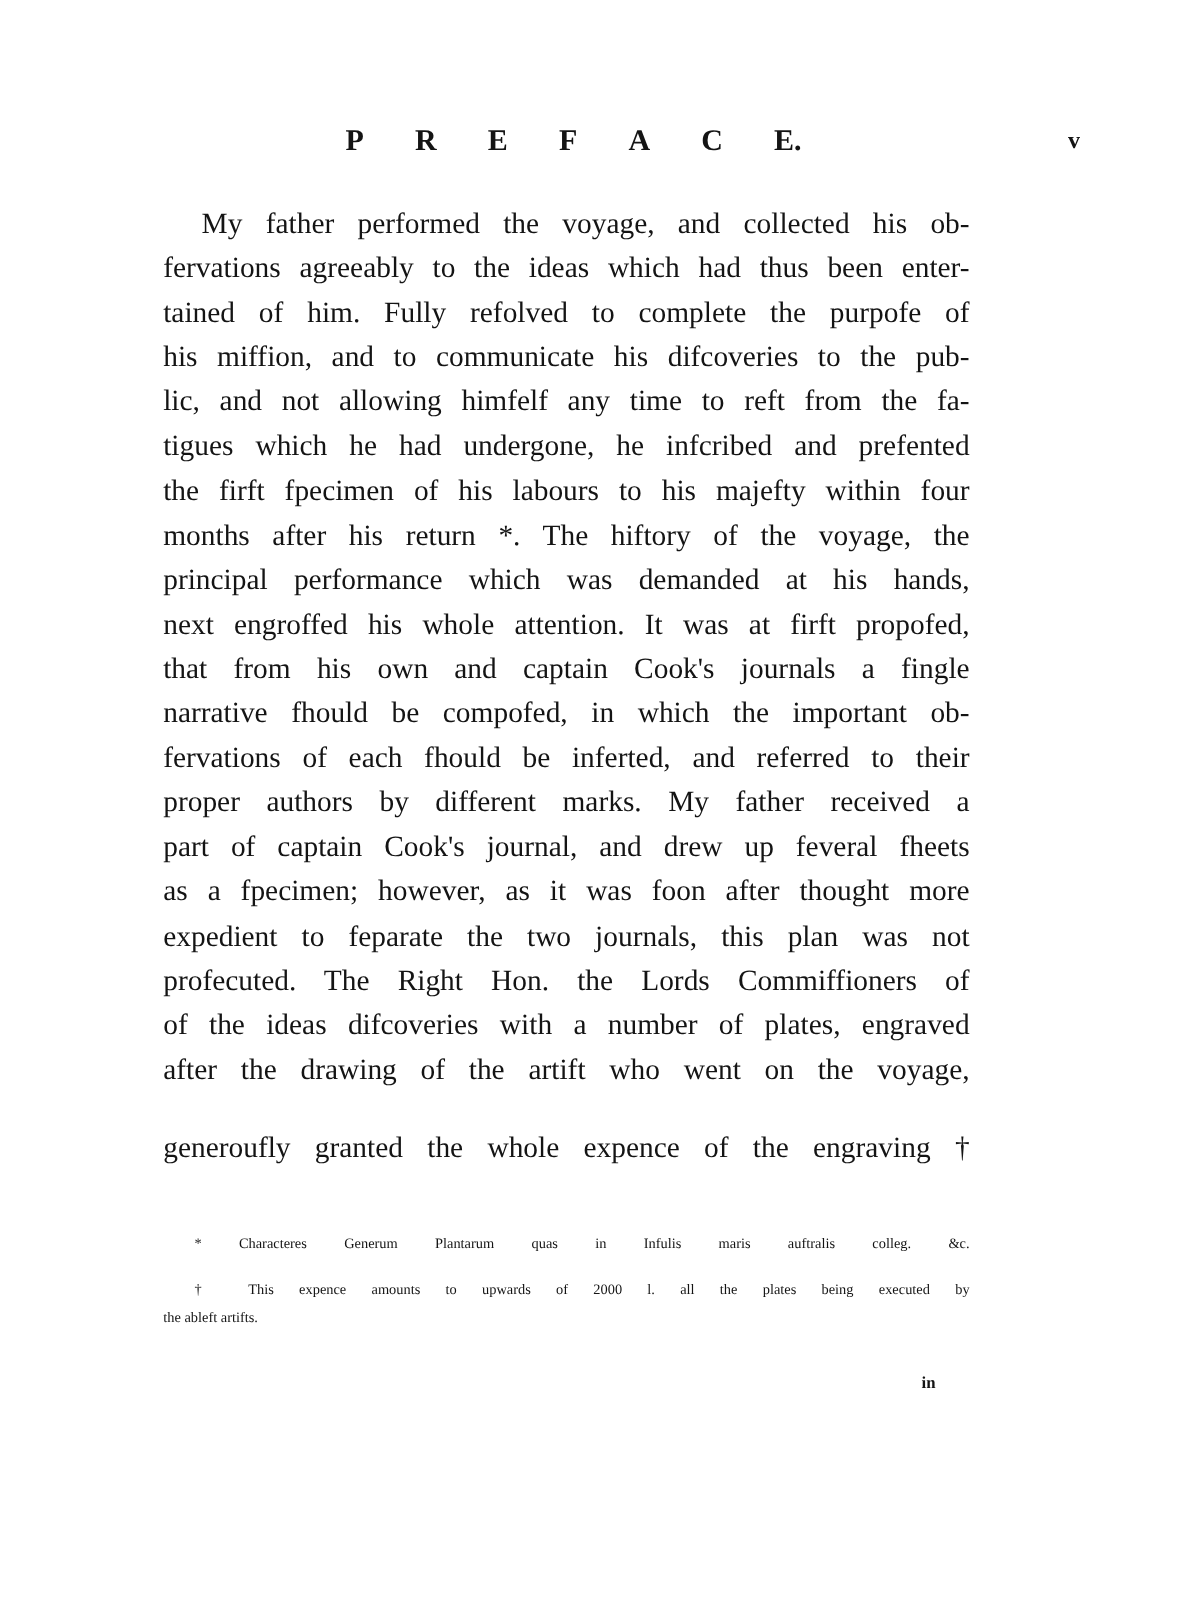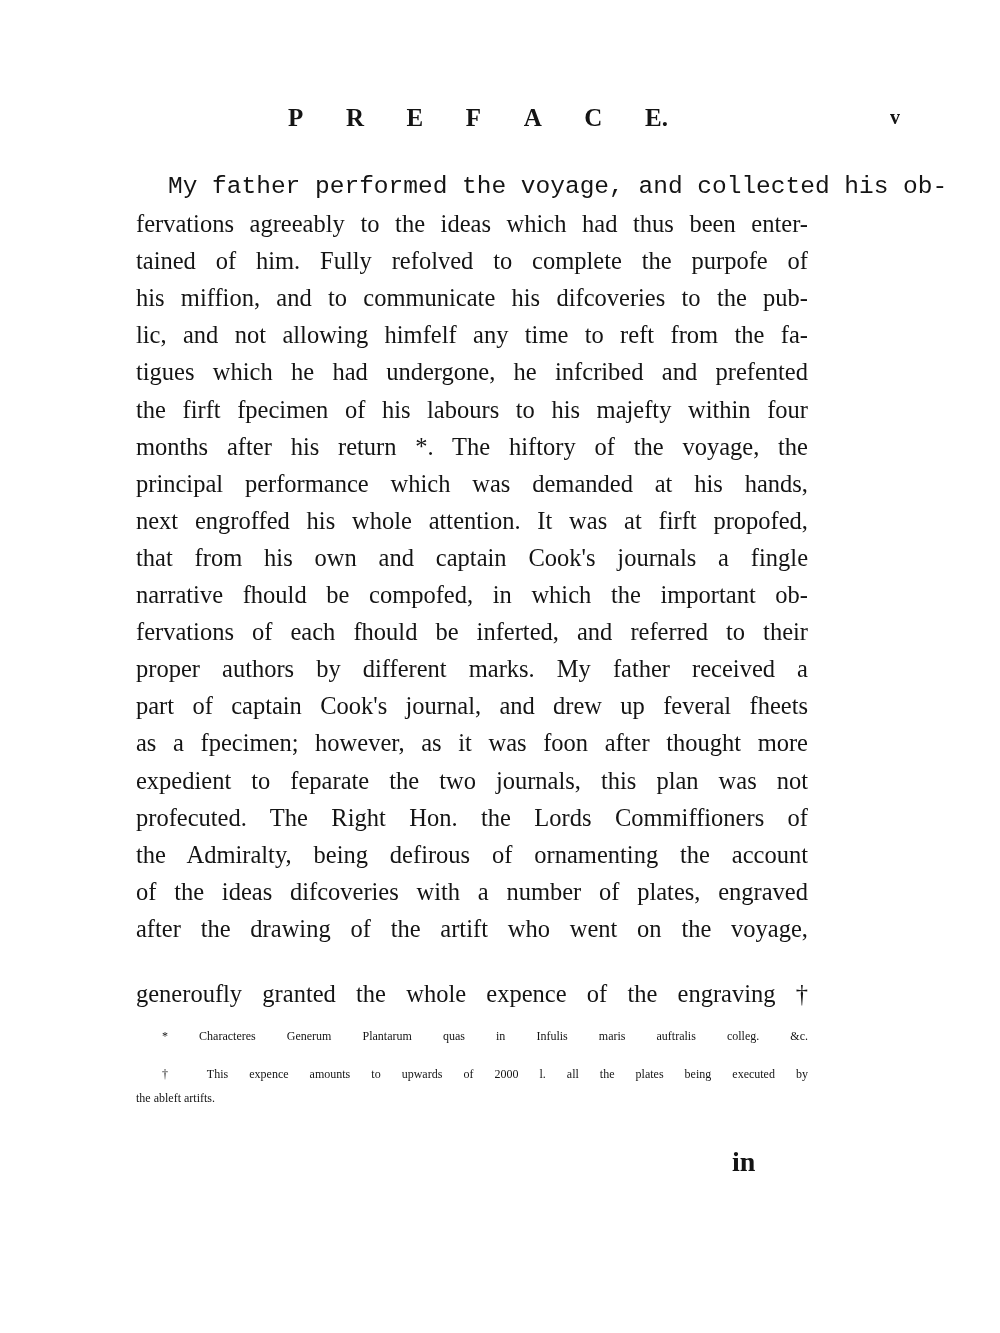--- a/index.html
+++ b/index.html
@@ -48,21 +48,21 @@
     }
     .line {
       font-family: "Liberation Serif", serif;
       font-size: 24.5px;
       line-height: 37.1px;
       height: 37.1px;
       white-space: nowrap;
       text-align: justify;
       text-align-last: justify;
     }
-    .line.indent { padding-left: 32px; font-family: Liberation Mono, monospace; }
+    .line.indent { padding-left: 32px; }
     .line.last { text-align-last: justify; margin-top: 28px; }
     .footnotes {
       position: absolute;
       top: 1024px;
       left: 136px;
       width: 672px;
     }
     .fn-line {
       font-family: "Liberation Serif", serif;
       font-size: 12px;
@@ -71,24 +71,24 @@
       white-space: nowrap;
       text-align: justify;
       text-align-last: justify;
     }
     .fn-line.indent { padding-left: 26px; }
     .fn-line.short { text-align-last: left; }
     .fn-gap { height: 14px; }
     .catchword {
       position: absolute;
       top: 1146px;
-      left: 732px;
+      left: 768px;
       font-family: "Liberation Serif", serif;
       font-weight: bold;
-      font-size: 28px;
+      font-size: 14px;
     }
   </style>
 </head>
 <body>
 
 <div class="page">
 
   <div class="running-head">
     <span>P</span>
     <span>R</span>
@@ -113,21 +113,20 @@
     <div class="line">principal performance which was demanded at his hands,</div>
     <div class="line">next engroffed his whole attention.   It was at firft propofed,</div>
     <div class="line">that from his own and captain Cook's journals a fingle</div>
     <div class="line">narrative fhould be compofed, in which the important ob-</div>
     <div class="line">fervations of each fhould be inferted, and referred to their</div>
     <div class="line">proper authors by different marks.   My father received a</div>
     <div class="line">part of captain Cook's journal, and drew up feveral fheets</div>
     <div class="line">as a fpecimen; however, as it was foon after thought more</div>
     <div class="line">expedient to feparate the two journals, this plan was not</div>
     <div class="line">profecuted.   The Right Hon. the Lords Commiffioners of</div>
-    <div class="line">the Admiralty, being defirous of ornamenting the account</div>
     <div class="line">of the ideas difcoveries with a number of plates, engraved</div>
     <div class="line">after the drawing of the artift who went on the voyage,</div>
     <div class="line last">generoufly granted the whole expence of the engraving †</div>
   </div>
 
   <div class="footnotes">
     <div>
       <div class="fn-line indent">* Characteres Generum Plantarum quas in Infulis maris auftralis colleg. &amp;c.</div>
     </div>
     <div class="fn-gap"></div>

